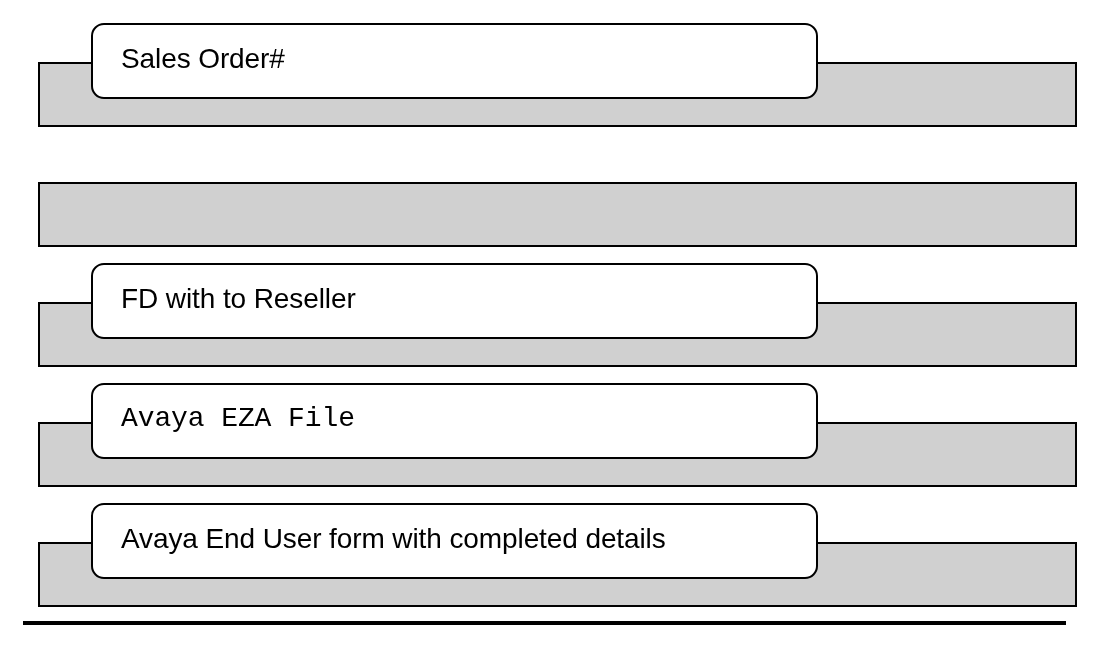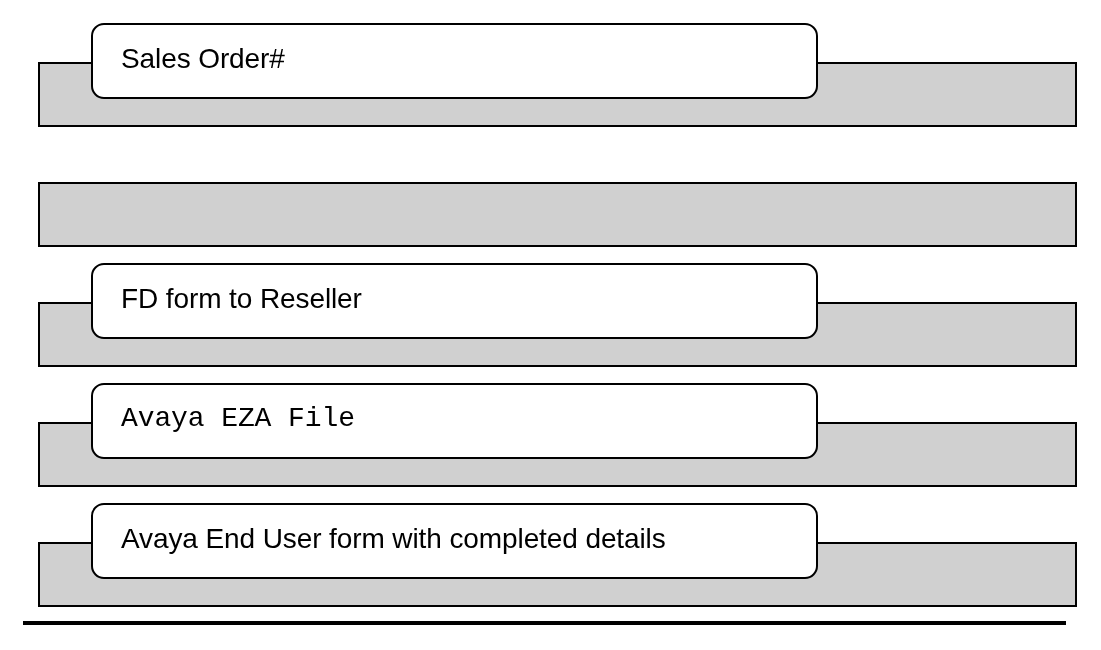--- a/index.html
+++ b/index.html
@@ -82,21 +82,21 @@
     </div>
   </div>
 
   <div class="doc-row" style="top:143px;">
     <div class="row-bar"></div>
   </div>
 
   <div class="doc-row" style="top:263px;">
     <div class="row-bar"></div>
     <div class="row-box">
-      <span class="row-label">FD form to Reseller</span>
+      <span class="row-label">FD with to Reseller</span>
     </div>
   </div>
 
   <div class="doc-row" style="top:383px;font-family:Liberation Mono, monospace;">
     <div class="row-bar"></div>
     <div class="row-box">
       <span class="row-label">Avaya EZA File</span>
     </div>
   </div>
 

